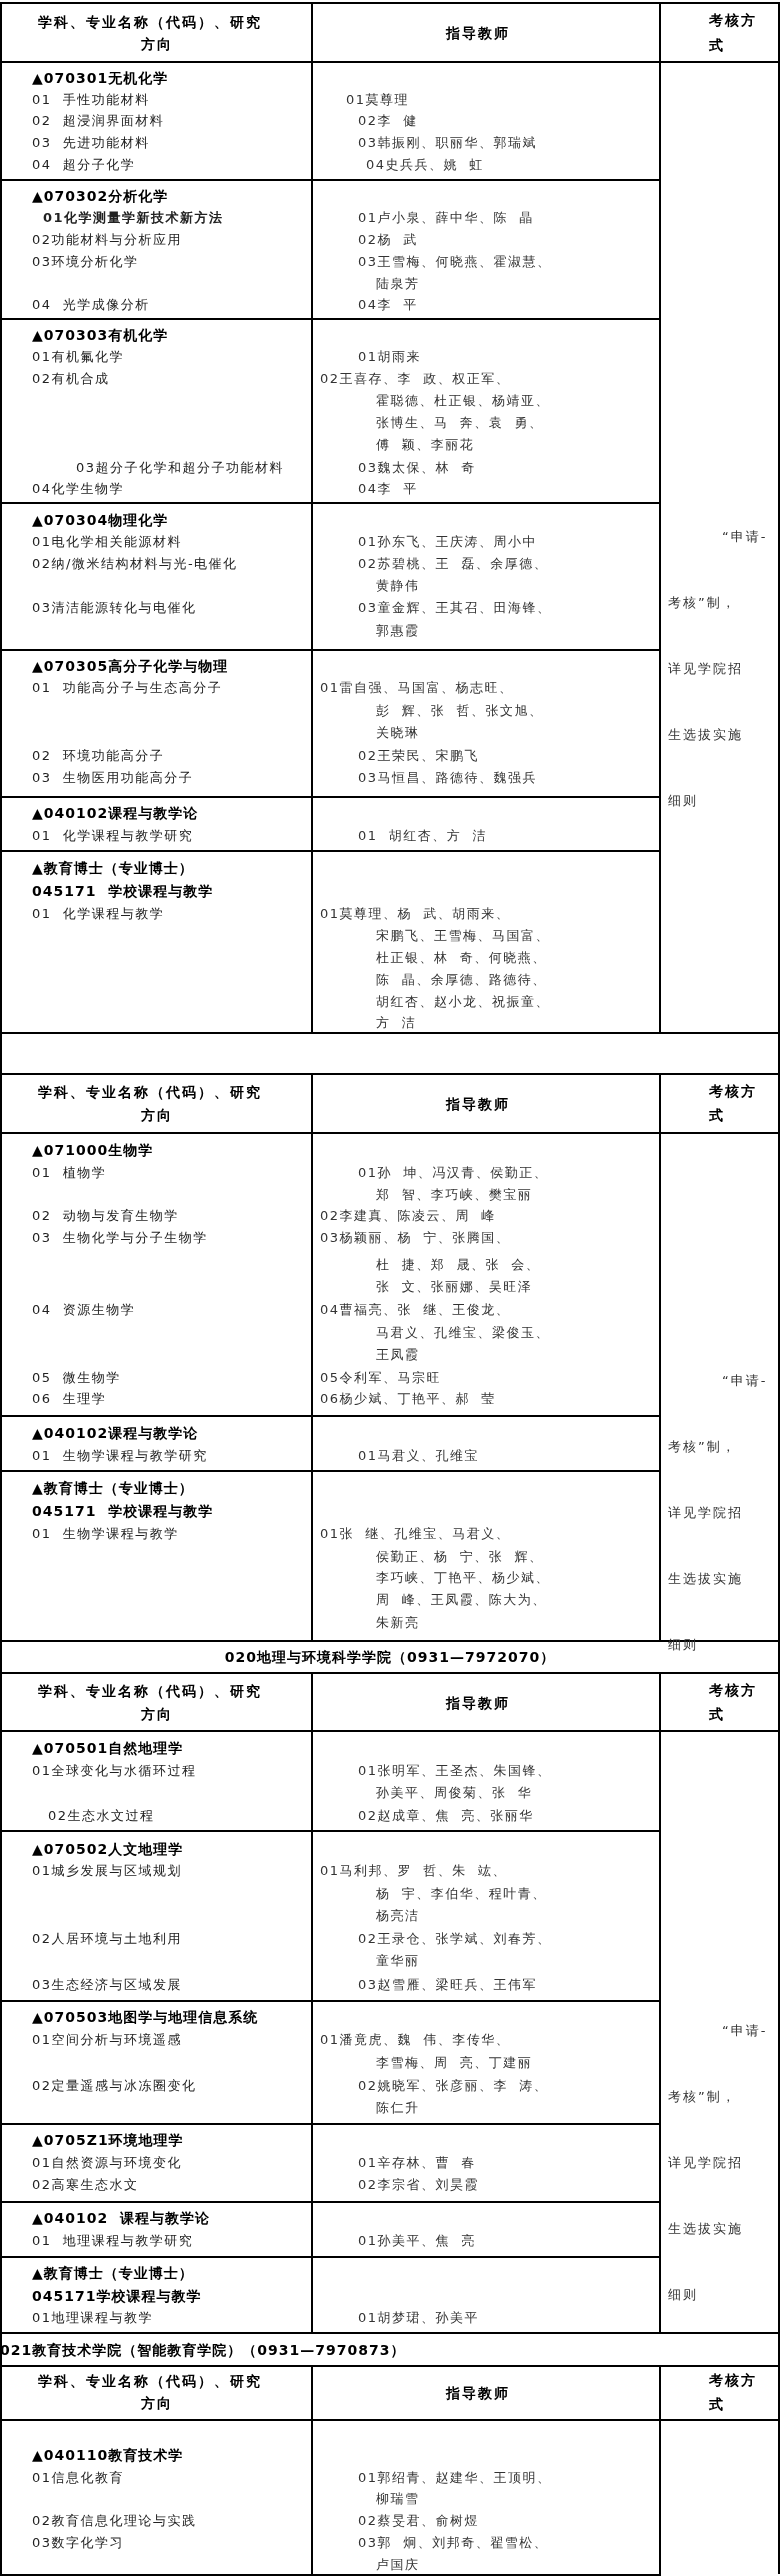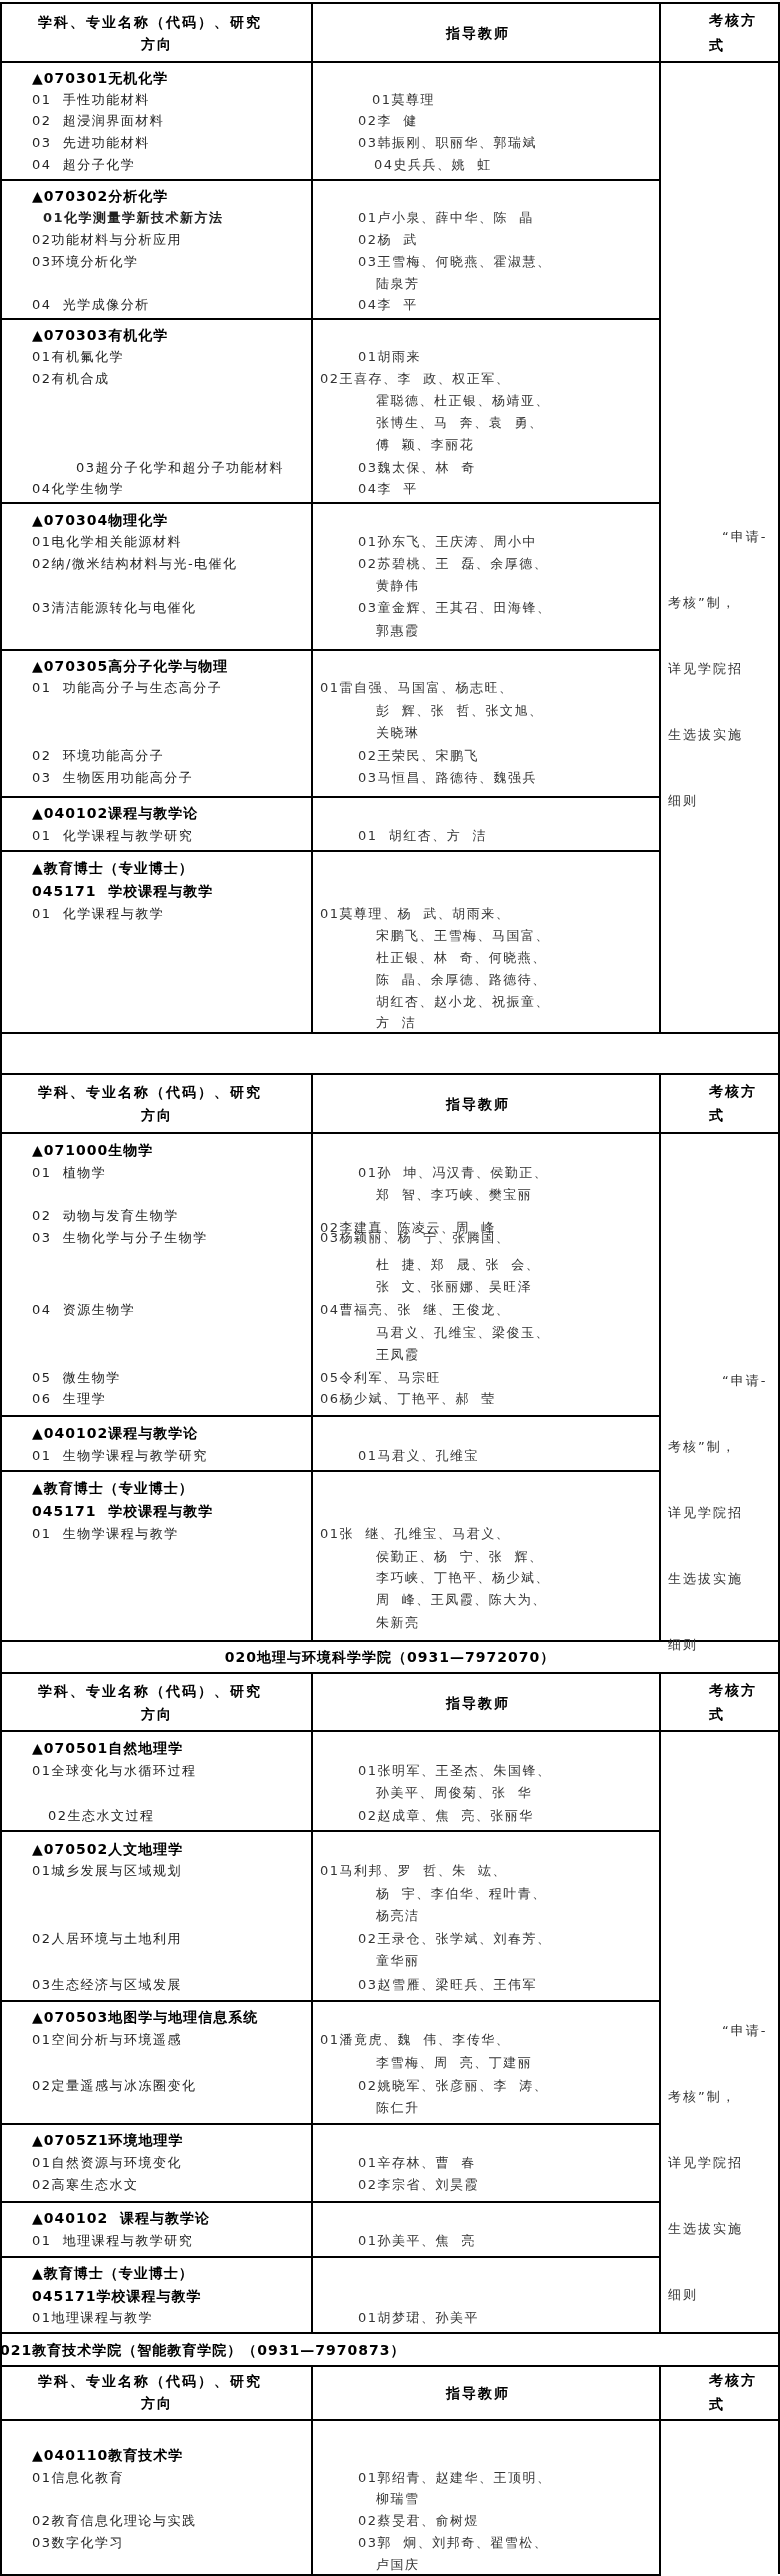--- a/index.html
+++ b/index.html
@@ -82,24 +82,24 @@
   <div class="txt hdr" style="left:141px; top:33px;">方向</div>
   <div class="txt hdr" style="left:446px; top:22px;">指导教师</div>
   <div class="txt hdr" style="left:709px; top:9px;">考核方</div>
   <div class="txt hdr" style="left:709px; top:34px;">式</div>
 
   <div class="txt major" style="left:32px; top:67px;">▲070301无机化学</div>
   <div class="txt" style="left:32px; top:89px;">01  手性功能材料</div>
   <div class="txt" style="left:32px; top:110px;">02  超浸润界面材料</div>
   <div class="txt" style="left:32px; top:132px;">03  先进功能材料</div>
   <div class="txt" style="left:32px; top:154px;">04  超分子化学</div>
-  <div class="txt teachers" style="left:372px; top:89px;">01莫尊理</div>
+  <div class="txt teachers" style="left:346px; top:89px;">01莫尊理</div>
   <div class="txt teachers" style="left:358px; top:110px;">02李  健</div>
   <div class="txt teachers" style="left:358px; top:132px;">03韩振刚、职丽华、郭瑞斌</div>
-  <div class="txt teachers" style="left:374px; top:154px;text-align:center;">04史兵兵、姚  虹</div>
+  <div class="txt teachers" style="left:366px; top:154px;text-align:center;">04史兵兵、姚  虹</div>
 
   <div class="txt major" style="left:32px; top:185px;">▲070302分析化学</div>
   <div class="txt" style="left:43px; top:207px;font-weight:bold;">01化学测量学新技术新方法</div>
   <div class="txt" style="left:32px; top:229px;">02功能材料与分析应用</div>
   <div class="txt" style="left:32px; top:251px;">03环境分析化学</div>
   <div class="txt" style="left:32px; top:294px;">04  光学成像分析</div>
   <div class="txt teachers" style="left:358px; top:207px;">01卢小泉、薛中华、陈  晶</div>
   <div class="txt teachers" style="left:358px; top:229px;">02杨  武</div>
   <div class="txt teachers" style="left:358px; top:251px;">03王雪梅、何晓燕、霍淑慧、</div>
   <div class="txt teachers" style="left:376px; top:273px;">陆泉芳</div>
@@ -169,21 +169,21 @@
 
   <div class="txt major" style="left:32px; top:1139px;">▲071000生物学</div>
   <div class="txt" style="left:32px; top:1162px;">01  植物学</div>
   <div class="txt" style="left:32px; top:1205px;">02  动物与发育生物学</div>
   <div class="txt" style="left:32px; top:1227px;">03  生物化学与分子生物学</div>
   <div class="txt" style="left:32px; top:1299px;">04  资源生物学</div>
   <div class="txt" style="left:32px; top:1367px;">05  微生物学</div>
   <div class="txt" style="left:32px; top:1388px;">06  生理学</div>
   <div class="txt teachers" style="left:358px; top:1162px;">01孙  坤、冯汉青、侯勤正、</div>
   <div class="txt teachers" style="left:376px; top:1184px;">郑  智、李巧峡、樊宝丽</div>
-  <div class="txt teachers" style="left:320px; top:1205px;margin-top:12px;">02李建真、陈凌云、周  峰</div>
+  <div class="txt teachers" style="left:320px; top:1205px;">02李建真、陈凌云、周  峰</div>
   <div class="txt teachers" style="left:320px; top:1227px;">03杨颖丽、杨  宁、张腾国、</div>
   <div class="txt teachers" style="left:376px; top:1254px;">杜  捷、郑  晟、张  会、</div>
   <div class="txt teachers" style="left:376px; top:1276px;">张  文、张丽娜、吴旺泽</div>
   <div class="txt teachers" style="left:320px; top:1299px;">04曹福亮、张  继、王俊龙、</div>
   <div class="txt teachers" style="left:376px; top:1322px;">马君义、孔维宝、梁俊玉、</div>
   <div class="txt teachers" style="left:376px; top:1344px;">王凤霞</div>
   <div class="txt teachers" style="left:320px; top:1367px;">05令利军、马宗旺</div>
   <div class="txt teachers" style="left:320px; top:1388px;">06杨少斌、丁艳平、郝  莹</div>
 
   <div class="txt major" style="left:32px; top:1422px;">▲040102课程与教学论</div>

